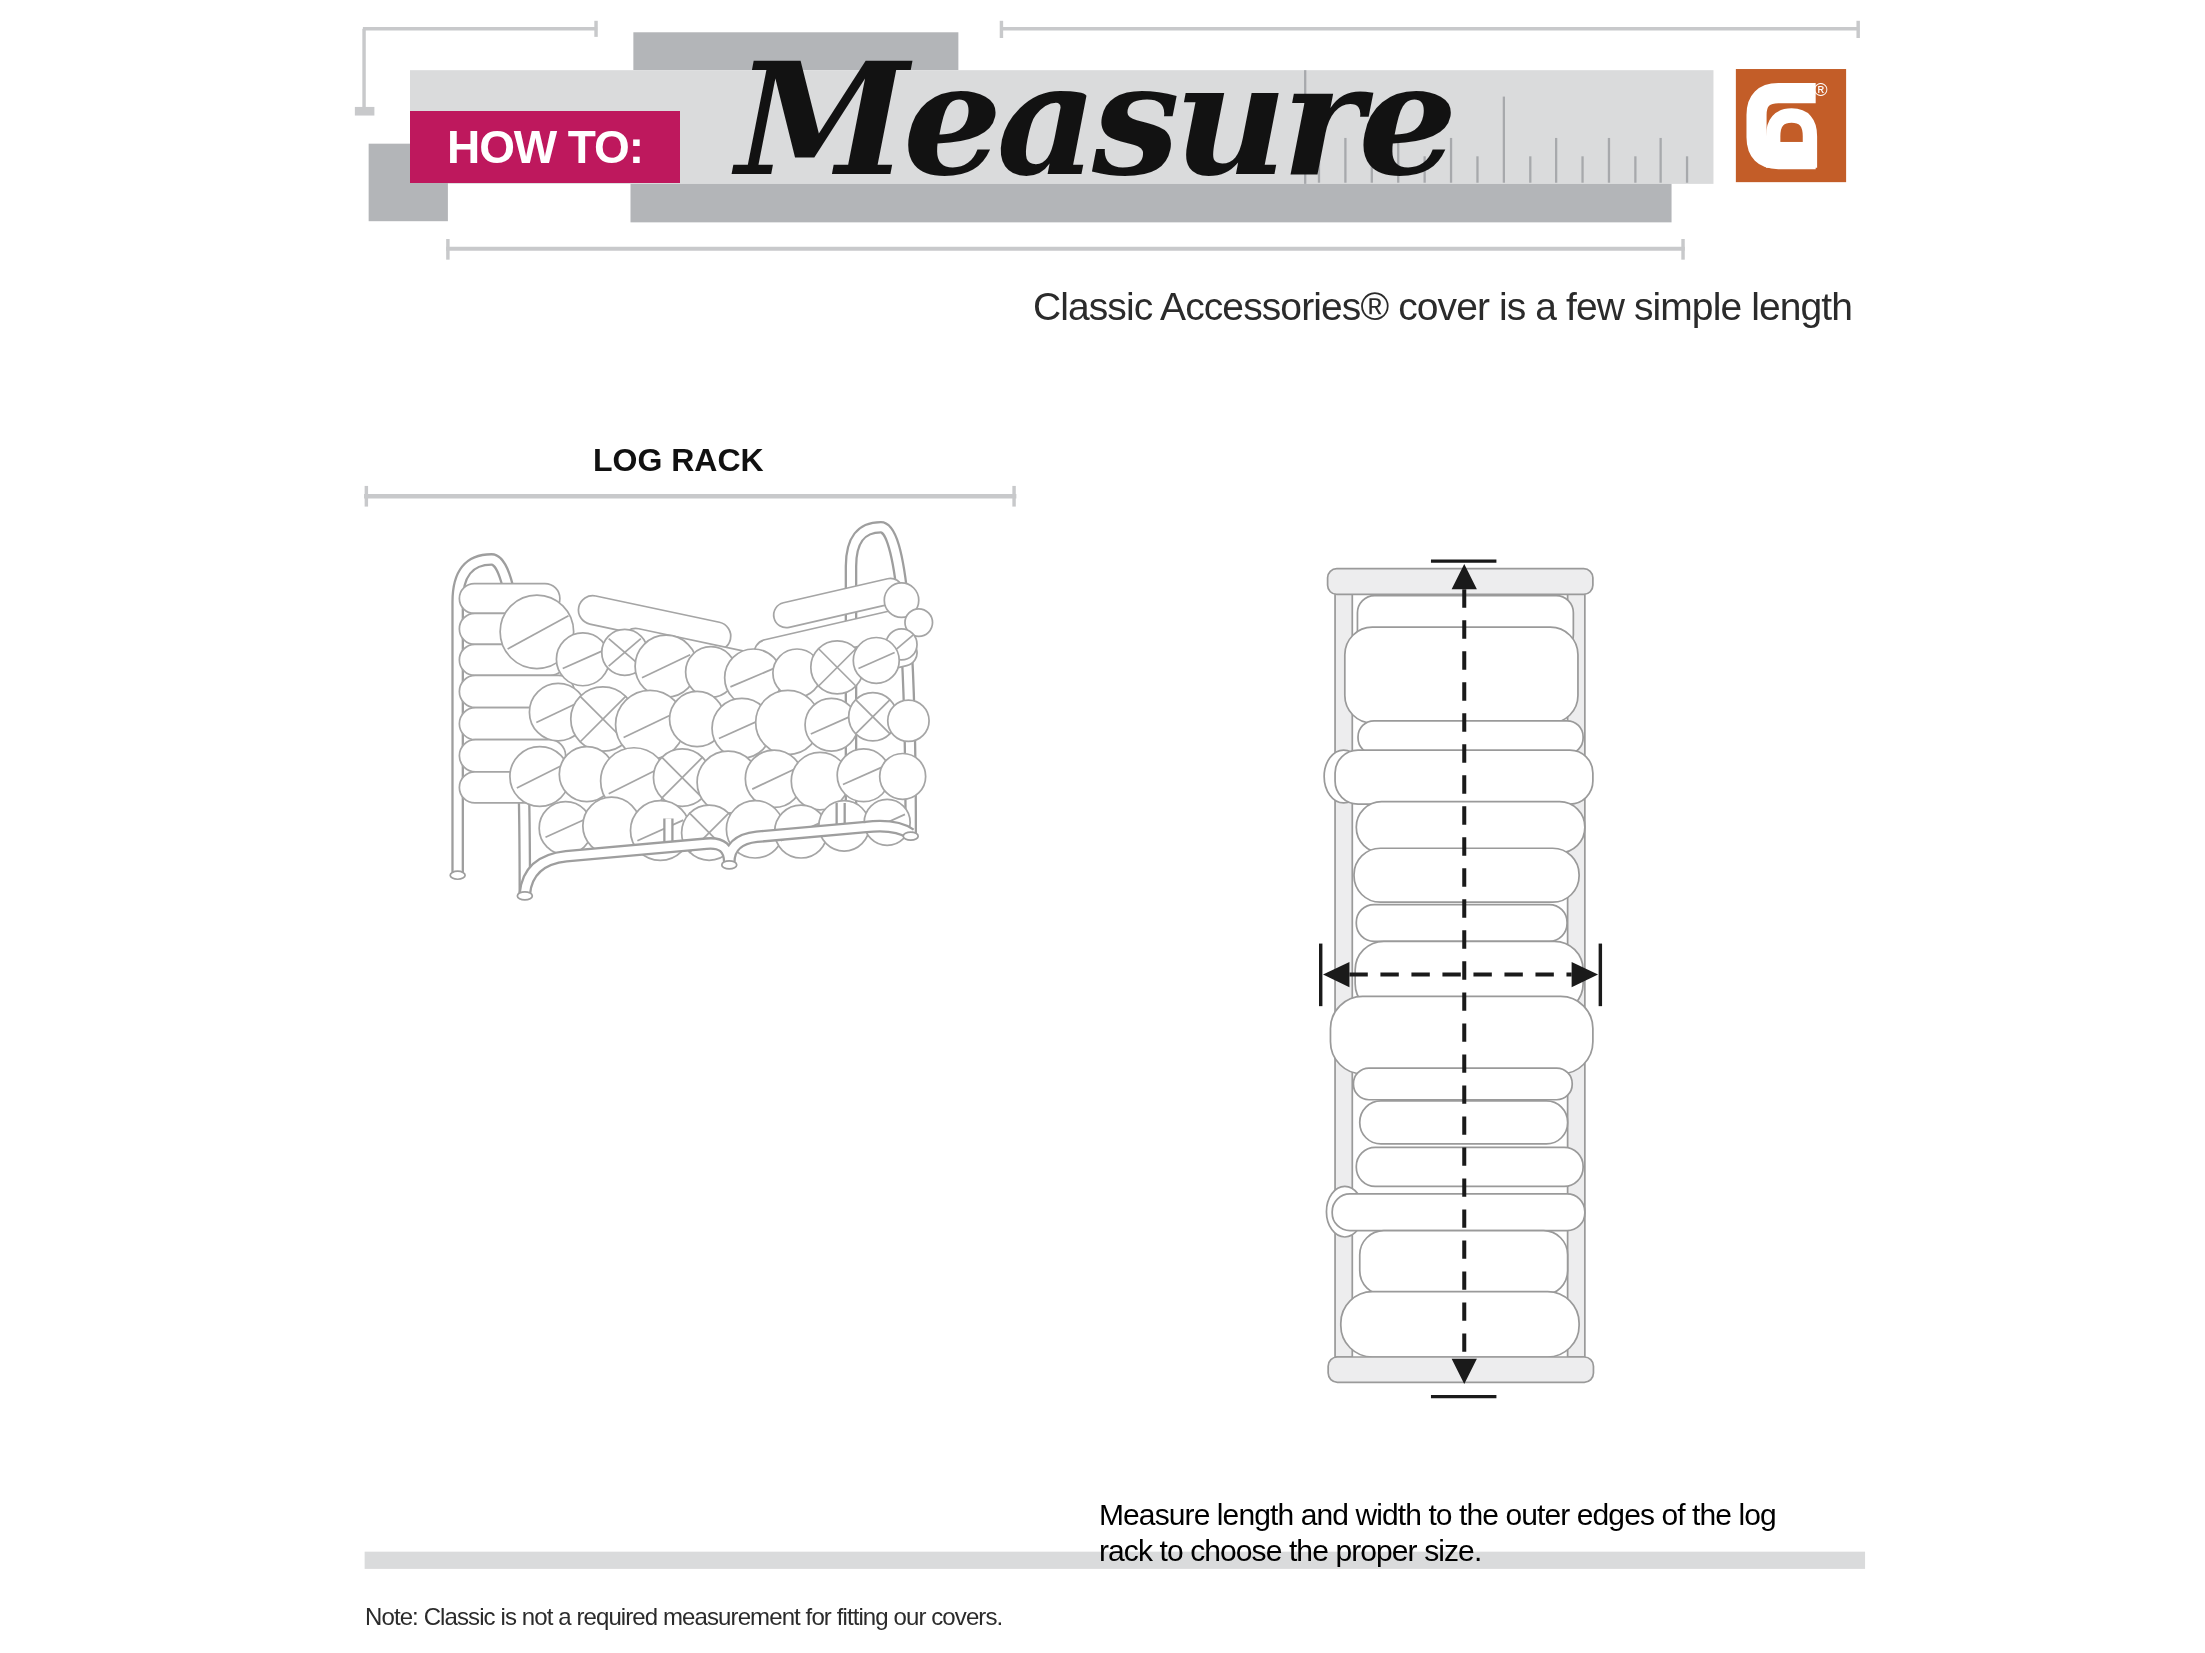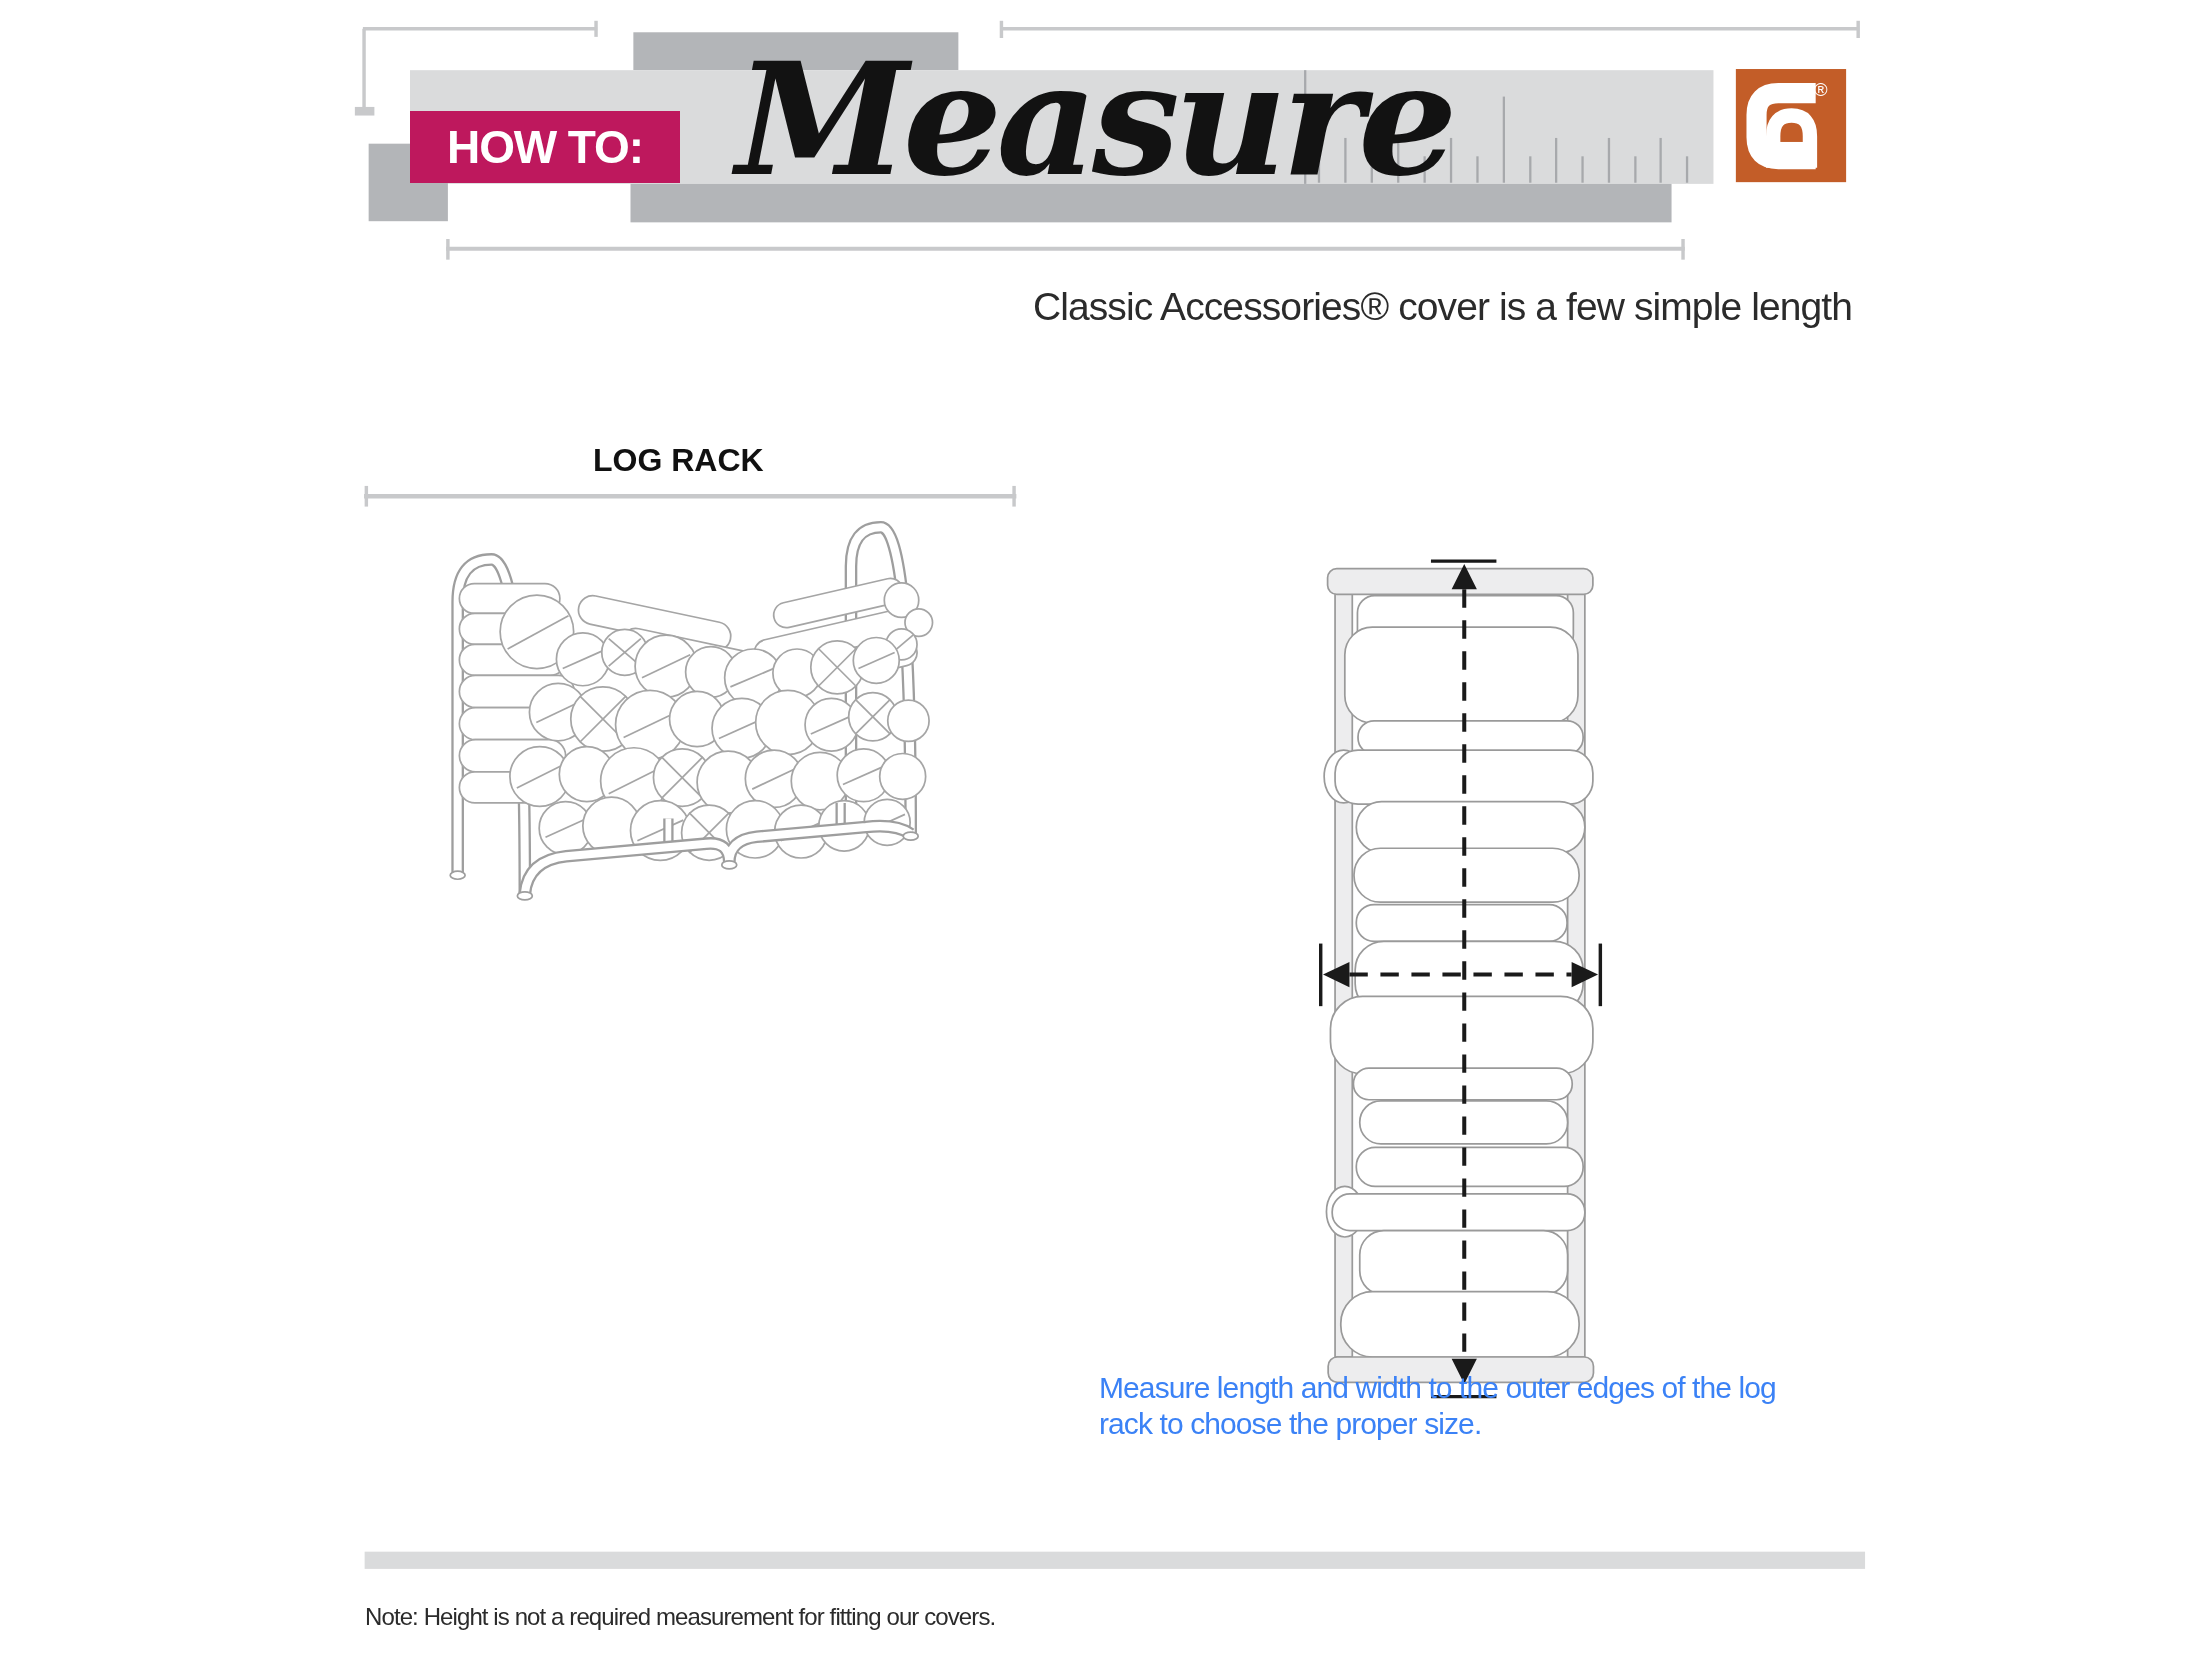--- a/index.html
+++ b/index.html
@@ -23,22 +23,22 @@
   }
   #intro{
     position:absolute;right:353px;top:280px;width:1091px;text-align:right;
     font-size:39px;line-height:53px;letter-spacing:-0.9px;color:#2b2b2b;z-index:2;
   }
   #lograck-label{
     position:absolute;left:593px;top:442px;width:195px;
     font-size:32px;font-weight:bold;color:#111111;letter-spacing:0px;z-index:2;white-space:nowrap;
   }
   #caption{
-    position:absolute;left:1099px;top:1370px;width:861px;text-align:left;
-    font-size:30px;line-height:36px;letter-spacing:-0.9px;color:#3b82f6;z-index:2;
+    position:absolute;left:1099px;top:1497px;width:861px;text-align:left;
+    font-size:30px;line-height:36px;letter-spacing:-0.9px;color:#000000;z-index:2;
   }
   #note{
     position:absolute;left:365px;top:1603px;font-size:24px;letter-spacing:-0.9px;
     color:#2b2b2b;z-index:2;white-space:nowrap;
   }
   #logo-reg{
     position:absolute;left:1814px;top:79px;font-size:18.4px;color:#ffffff;z-index:3;
   }
 </style>
 </head>
@@ -284,14 +284,14 @@
   <div>Classic Accessories® cover is a few simple length</div>
 </div>
 
 <div id="lograck-label" class="txt">LOG RACK</div>
 
 <div id="caption">
   <div>Measure length and width to the outer edges of the log</div>
   <div>rack to choose the proper size.</div>
 </div>
 
-<div id="note" class="txt">Note: Height is not a required measurement for fitting our covers.</div>
+<div id="note" class="txt">Note: Classic is not a required measurement for fitting our covers.</div>
 
 
 </body></html>

